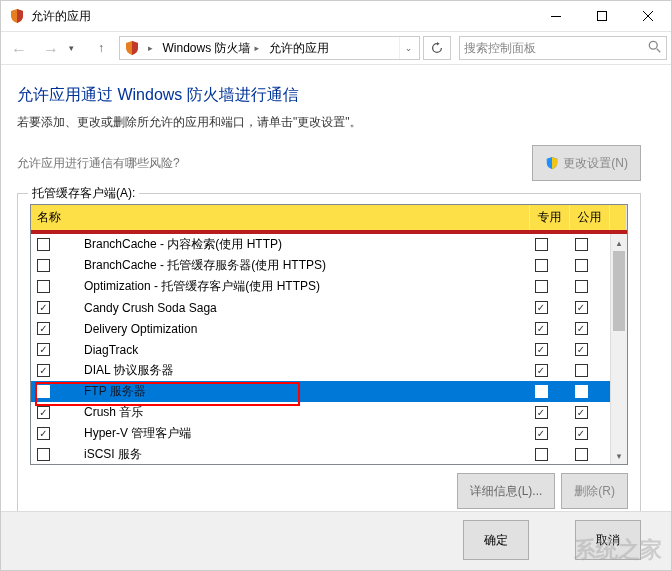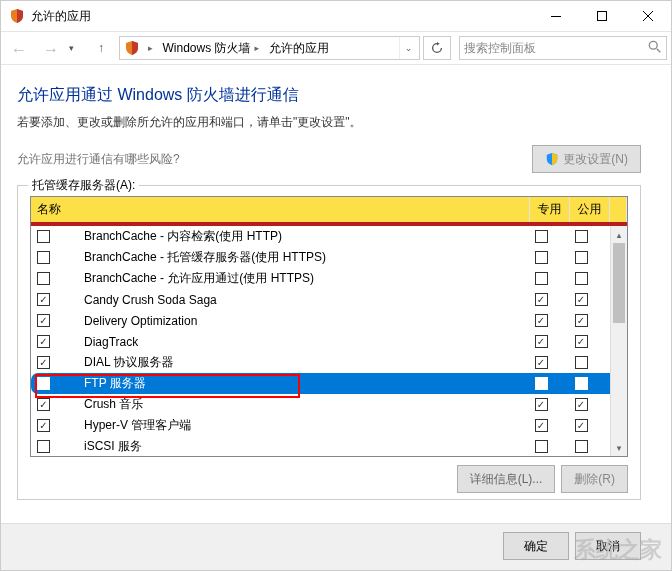--- a/index.html
+++ b/index.html
@@ -22,51 +22,51 @@
 .addrdd { width: 18px; display: flex; align-items: center; justify-content: center; color: #666; font-size: 9px; border-left: 1px solid #eee; height: 100%; }
 .refreshbtn { width: 28px; height: 24px; display: flex; align-items: center; justify-content: center; border: 1px solid #ccc; margin-left: -1px; }
 .searchbox { width: 208px; height: 24px; border: 1px solid #ccc; display: flex; align-items: center; padding: 0 4px; margin-left: 4px; }
 .searchbox input { border: none; outline: none; flex: 1; font-size: 12px; color: #666; font-family: inherit; }
 .searchbox input::placeholder { color: #888; }
 .content { padding: 20px 30px 10px 16px; }
 h1 { color: #003399; font-weight: normal; font-size: 16px; margin-bottom: 8px; }
 .desc { color: #333; font-size: 12px; margin-bottom: 14px; }
 .riskrow { display: flex; align-items: center; margin-bottom: 12px; }
 .risklink { color: #737373; font-size: 12px; flex: 1; }
-.btnwin { height: 28px; padding: 0 12px; border: 1px solid #adadad; background: #e1e1e1; color: #666; display: inline-flex; align-items: center; gap: 4px; font-size: 12px; font-family: inherit; }
+.btnwin { height: 36px; padding: 0 12px; border: 1px solid #adadad; background: #e1e1e1; color: #666; display: inline-flex; align-items: center; gap: 4px; font-size: 12px; font-family: inherit; }
 .btnwin.disabled { color: #888; }
 .btnwin .shield-sm { width: 14px; height: 14px; }
 .groupbox { border: 1px solid #ccc; padding: 10px 12px 6px 12px; position: relative; margin-bottom: 10px; }
 .groupbox .legend { position: absolute; top: -9px; left: 10px; background: #fff; padding: 0 4px; font-size: 12px; }
 .listwrap { border: 1px solid #828790; background: #fff; position: relative; }
 .listhdr { display: flex; background: #fde047; border-bottom: 4px solid #b91c1c; }
 .listhdr .col { padding: 4px 6px; border-right: 1px solid #e5e5e5; font-size: 12px; }
 .col-name { flex: 1; }
 .col-p { width: 40px; text-align: center; }
 .col-scroll { width: 17px; }
 .listbody { height: 230px; overflow: hidden; position: relative; }
 .row { display: flex; align-items: center; height: 21px; padding: 0 6px; }
-.row.selected { background: #0078d7; color: #ffffff; border-radius: 7px; }
+.row.selected { background: #0078d7; color: #0f172a; }
 .row .chk { width: 13px; height: 13px; border: 1px solid #333; background: #fff; margin-right: 6px; display: inline-flex; align-items: center; justify-content: center; font-size: 10px; color: #333; flex-shrink: 0; }
 .row .chk.checked::after { content: "✓"; }
 .row.selected .chk { border-color: #fff; }
 .row.selected .chk.checked::after { color: #fff; }
 .row .name { flex: 1; font-size: 12px; margin-left: 28px; }
 .row .cellchk { width: 40px; display: flex; justify-content: center; }
 .row .cellscroll { width: 17px; }
 .scrollbar { position: absolute; right: 0; top: 0; bottom: 0; width: 17px; background: #f0f0f0; border-left: 1px solid #ddd; }
 .scrollbar .arrow { height: 17px; display: flex; align-items: center; justify-content: center; font-size: 9px; color: #666; background: #f0f0f0; }
 .scrollbar .track { position: absolute; top: 17px; bottom: 17px; left: 0; right: 0; }
 .scrollbar .thumb { position: absolute; left: 2px; right: 2px; top: 0; height: 80px; background: #c0c0c0; }
 .scrollbar .arrow.dn { position: absolute; bottom: 0; left: 0; right: 0; }
 .highlight-box { position: absolute; border: 2px solid #ff0000; pointer-events: none; left: 4px; top: 148px; width: 265px; height: 24px; }
 .btmrow { display: flex; justify-content: flex-end; gap: 6px; margin-top: 8px; }
 .btmrow2 { display: flex; justify-content: center; gap: 6px; margin-top: 28px; padding-right: 30px; }
 .mainactions { display: flex; justify-content: flex-end; gap: 6px; padding: 8px 30px 10px 30px; background: #f0f0f0; border-top: 1px solid #ddd; position: absolute; bottom: 1px; left: 1px; right: 1px; }
-.btnmain { height: 28px; padding: 0 20px; border: 1px solid #adadad; background: #e1e1e1; font-size: 12px; font-family: inherit; }
+.btnmain { height: 40px; padding: 0 20px; border: 1px solid #adadad; background: #e1e1e1; font-size: 12px; font-family: inherit; margin-left: 40px; }
 .watermark { position: absolute; right: 10px; bottom: 6px; color: #aaa; font-size: 22px; font-weight: bold; opacity: 0.5; pointer-events: none; }
 </style>
 </head>
 <body>
 
 <div class="titlebar">
   <span class="icon-shield">
     <svg viewBox="0 0 16 16">
         <path d="M8 1 L14 3 L14 8 Q14 13 8 15 Q2 13 2 8 L2 3 Z" fill="#e67e22"></path>
         <path d="M8 1 L14 3 L14 8 Q14 13 8 15 L8 1 Z" fill="#c0392b"></path>
@@ -146,21 +146,21 @@
     <button class="btnwin disabled">
       <span class="shield-sm"><svg viewBox="0 0 16 16">
             <path d="M8 1 L14 3 L14 8 Q14 13 8 15 Q2 13 2 8 L2 3 Z" fill="#1e90ff"></path>
             <path d="M8 1 L14 3 L14 8 Q14 13 8 15 L8 1 Z" fill="#f0c419"></path>
           </svg></span>
       <span>更改设置(N)</span>
     </button>
   </div>
 
   <div class="groupbox">
-    <div class="legend">托管缓存服务器(A):</div>
+    <div class="legend">托管缓存客户端(A):</div>
     <div class="listwrap">
       <div class="listhdr">
         <div class="col col-name">名称</div>
         <div class="col col-p">专用</div>
         <div class="col col-p">公用</div>
         <div class="col col-scroll"></div>
       </div>
       <div class="listbody" id="listbody">
         <div class="row">
             <span class="chk"></span>
@@ -179,21 +179,21 @@
             <span class="cellchk">
               <span class="chk"></span>
             </span>
             <span class="cellchk">
               <span class="chk"></span>
             </span>
             <span class="cellscroll"></span>
           </div>
           <div class="row">
             <span class="chk"></span>
-            <span class="name">BranchCache - 允许应用通过(使用 HTTPS)</span>
+            <span class="name">Optimization - 托管缓存客户端(使用 HTTPS)</span>
             <span class="cellchk">
               <span class="chk"></span>
             </span>
             <span class="cellchk">
               <span class="chk"></span>
             </span>
             <span class="cellscroll"></span>
           </div>
           <div class="row">
             <span class="chk checked"></span>

